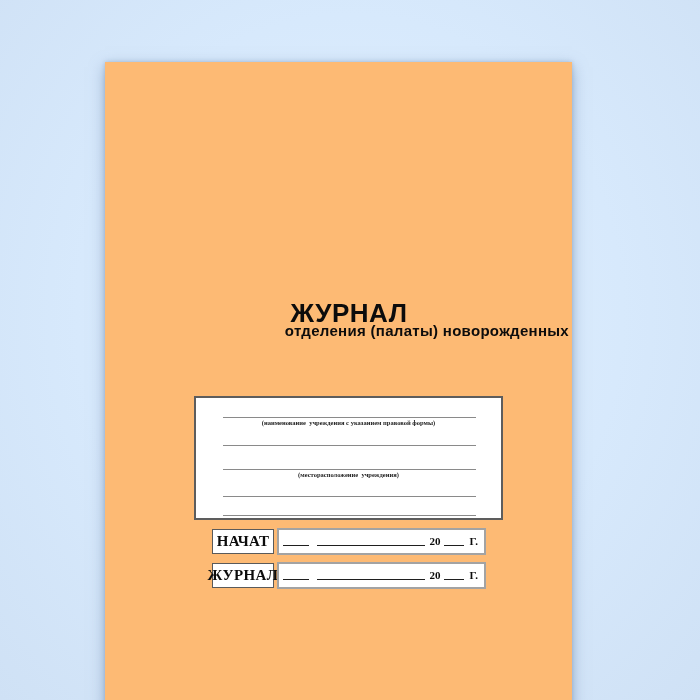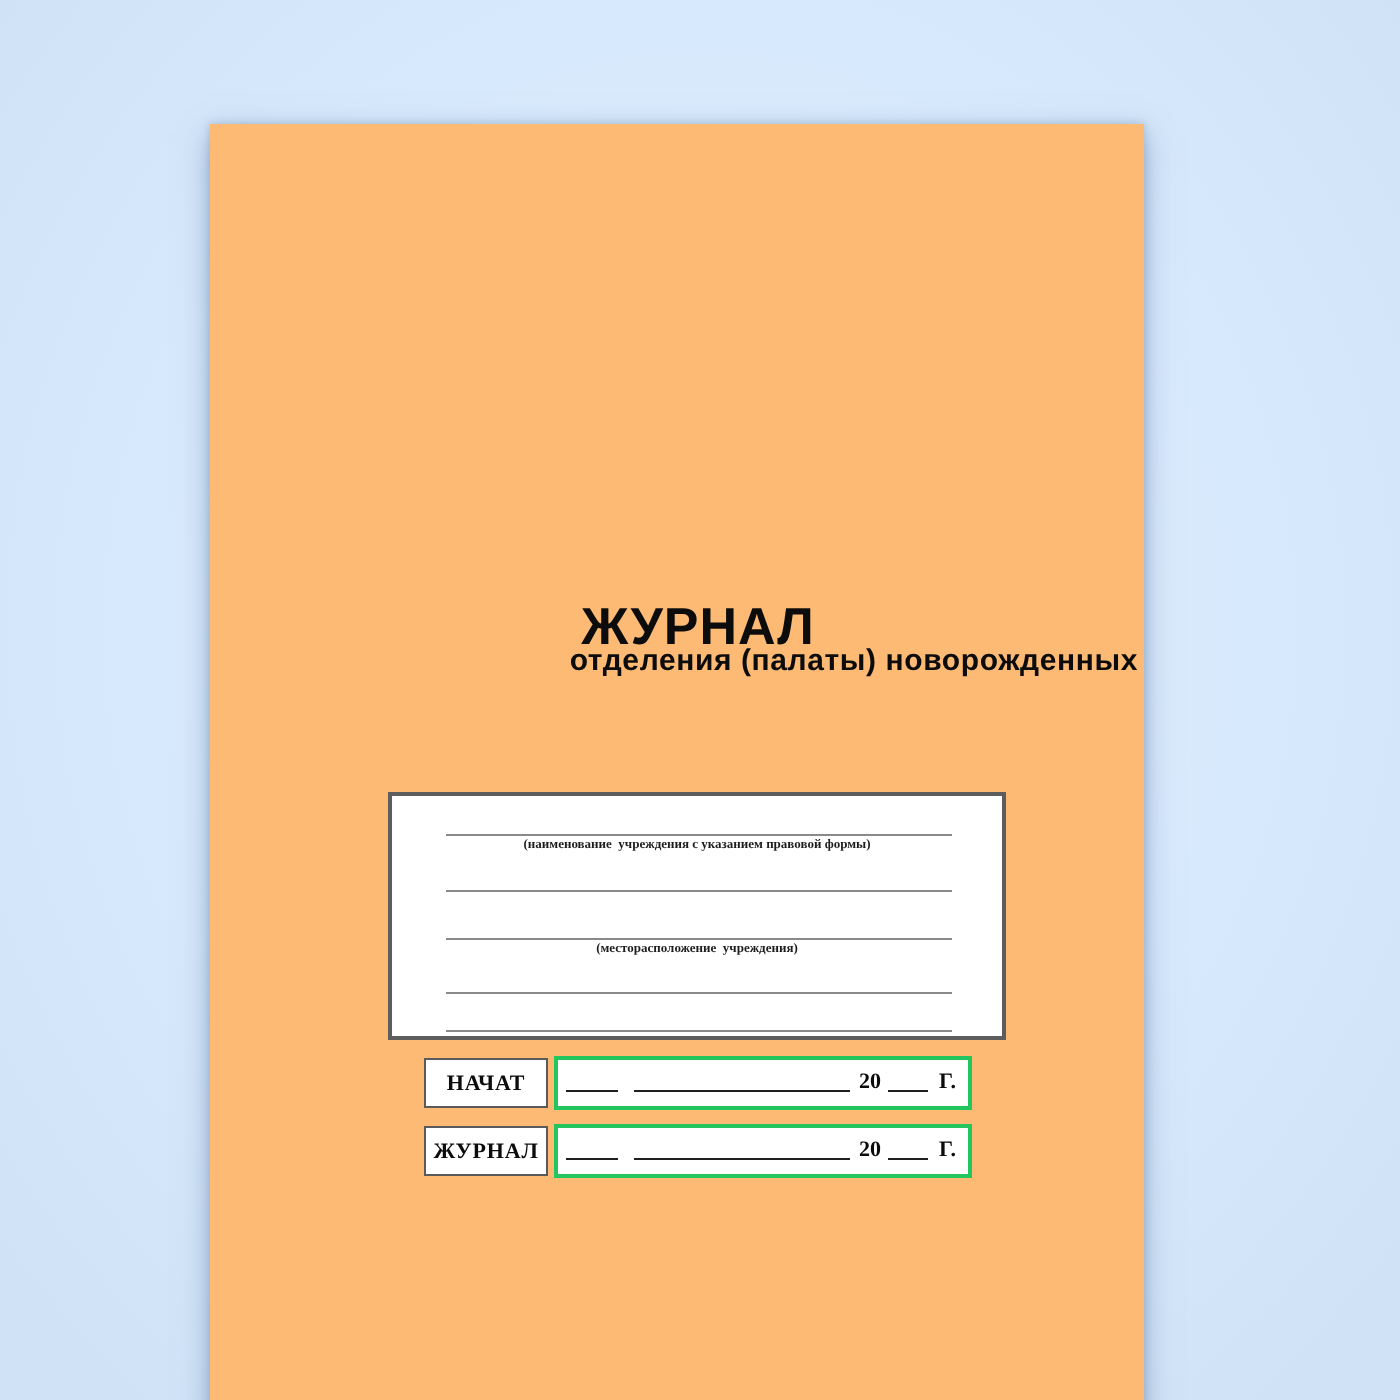--- a/index.html
+++ b/index.html
@@ -37,27 +37,27 @@
   .caption{
     position:absolute;left:0;width:100%;text-align:center;
     font-family:"Liberation Serif", serif;font-weight:bold;
     font-size:6.5px;line-height:8px;color:#1d1d1d;white-space:pre;
   }
   .cap1{top:21px}.cap2{top:73px}
   .label-box{
     position:absolute;left:107px;width:62px;height:25px;
     border:1px solid #5a5a5a;box-sizing:border-box;background:#fff;
     display:flex;align-items:center;justify-content:center;
-    font-family:"Liberation Serif", serif;font-weight:bold;font-size:11px;
+    font-family:"Liberation Serif", serif;font-weight:bold;font-size:15px;
     color:#0c0c0c;letter-spacing:0.4px;
   }
   .lb-start{top:467px}.lb-end{top:501px}
   .value-box{
     position:absolute;left:172px;width:209px;height:27px;
-    border:2px solid #22c55e;box-sizing:border-box;background:#fff;
+    border:2px solid #a3a3a3;box-sizing:border-box;background:#fff;
     display:flex;align-items:flex-end;
     padding:0 6px 4px 4px;
   }
   .vb-start{top:466px}.vb-end{top:500px}
   .blank{height:0;border-bottom:1.5px solid #1f1f1f;margin-bottom:3px;}
   .b-day{width:26px;margin-right:8px;}
   .b-month{flex:1;margin-right:4px;}
   .b-year{width:20px;margin-left:4px;margin-right:5px;}
   .vtxt{
     font-family:"Liberation Serif", serif;font-weight:bold;font-size:11px;

